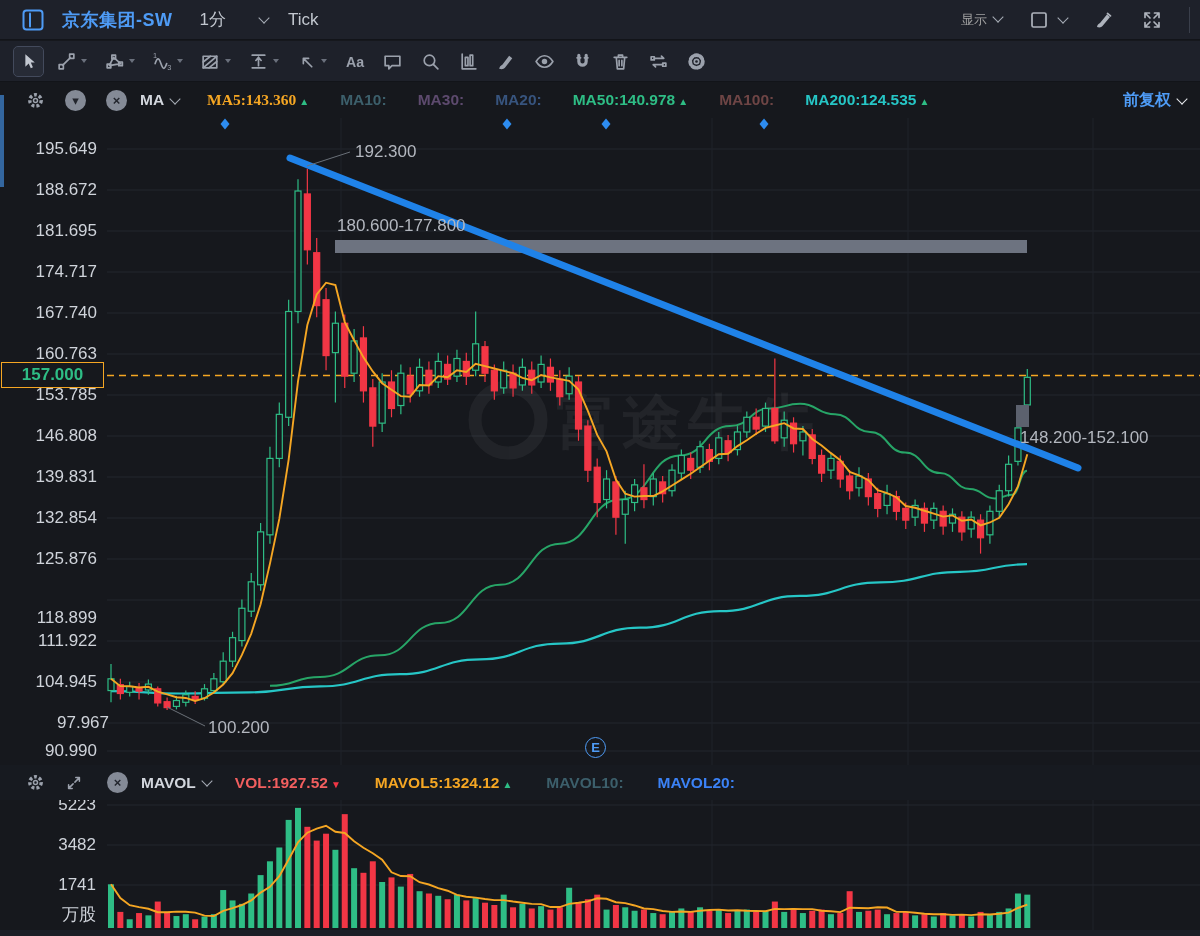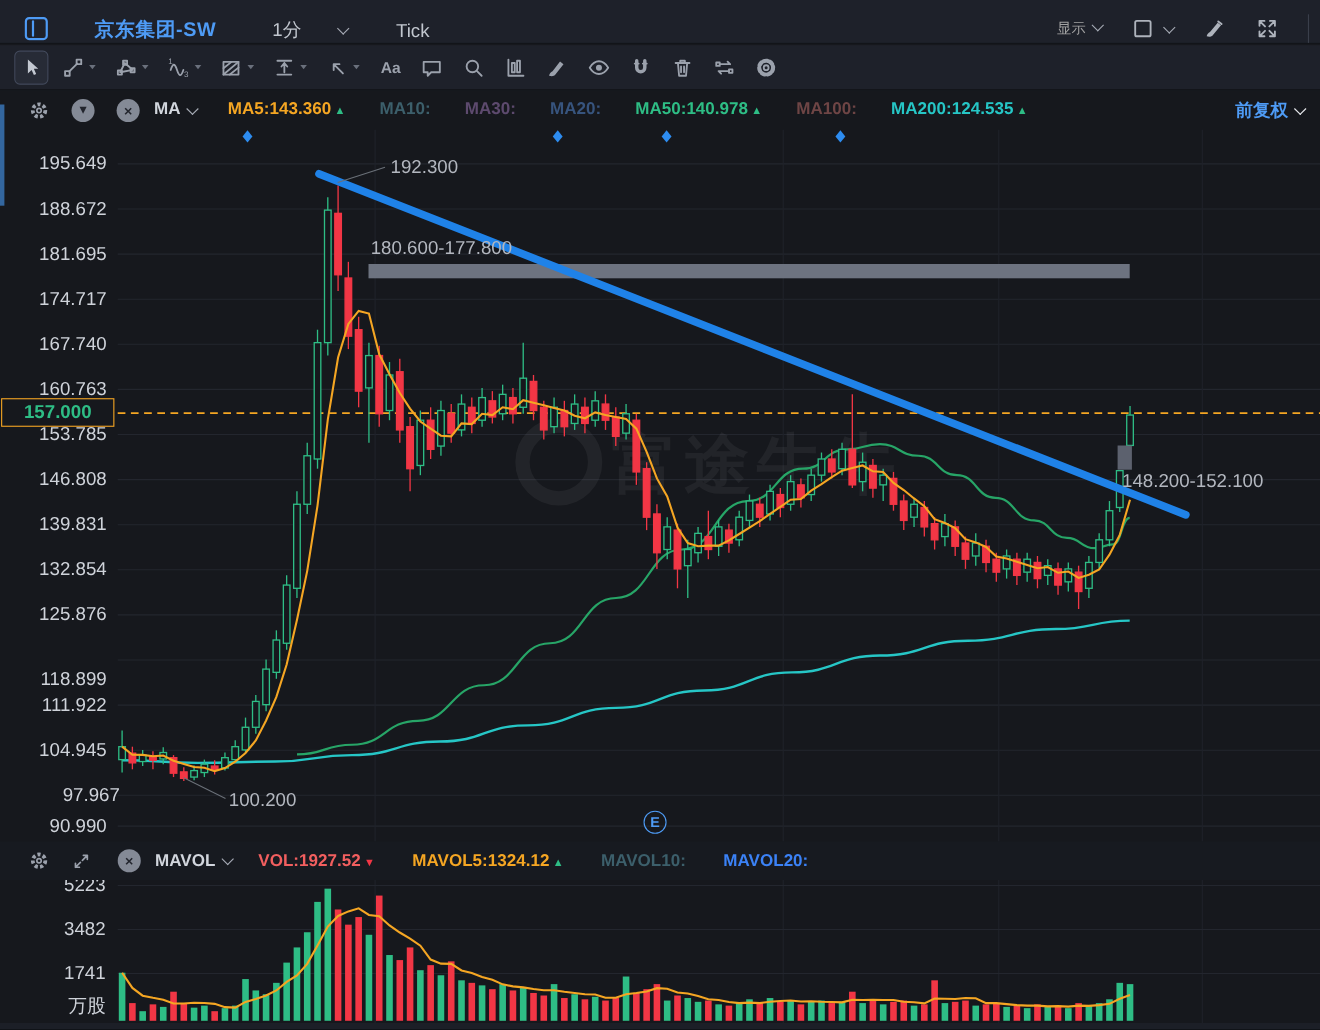--- a/index.html
+++ b/index.html
@@ -2,21 +2,21 @@
 <html><head>
 <meta charset="utf-8">
 <style>
   html,body{margin:0;padding:0;background:#0e1014;}
   .screen{position:relative;width:1200px;height:936px;background:#16181d;overflow:hidden;
     font-family:"Liberation Sans","DejaVu Sans",sans-serif;color:#c9ced6;-webkit-font-smoothing:antialiased;}
   #chart-svg{position:absolute;left:0;top:0;width:1200px;height:936px;z-index:1;pointer-events:none;}
 
   
   .topbar{position:absolute;left:0;top:0;width:1200px;height:40px;background:#1e212a;z-index:6;
-    display:flex;align-items:flex-end;border-bottom:1px solid #121419;box-sizing:border-box;gap:24px;}
+    display:flex;align-items:center;border-bottom:1px solid #121419;box-sizing:border-box;}
   .win-icon{margin-left:20px;display:flex;align-items:center;}
   .title{color:#4e9bf5;font-weight:bold;font-size:18px;margin-left:16px;letter-spacing:.5px;}
   .tabs{display:flex;align-items:center;margin-left:34px;gap:27px;font-size:17px;color:#c2c7cf;}
   .tab{cursor:pointer;padding:3px 8px;border-radius:4px;white-space:nowrap;}
   .tab.active{background:#3e4350;color:#fff;}
   .chev{display:inline-block;width:7px;height:7px;border-right:1.8px solid #a7acb6;border-bottom:1.8px solid #a7acb6;
     transform:rotate(45deg);margin:0 2px 3px 7px;}
   .topbar-right{margin-left:auto;display:flex;align-items:center;gap:22px;padding-right:10px;font-size:13px;color:#a3a3a3;}
   .icon-btn{display:flex;align-items:center;justify-content:center;width:26px;height:26px;}
   .icon-btn svg{stroke:#aeb3bc;stroke-width:1.7;fill:none;stroke-linecap:round;stroke-linejoin:round;}
@@ -568,21 +568,21 @@
       <svg width="19" height="19" viewBox="0 0 20 20">
           <circle cx="10" cy="10" r="6" fill="none" stroke="#9ba1ac" stroke-width="3.6" stroke-dasharray="3 2.2"></circle>
           <circle cx="10" cy="10" r="2.1" fill="none" stroke="#9ba1ac" stroke-width="1.6"></circle>
         </svg>
     </span>
     <span class="cbtn">▾</span>
     <span class="cbtn">×</span>
     <span class="sel-label"><span>MA</span></span>
     <span class="chev"></span>
     <div class="ind-items" id="ma-items">
-        <span style="color: rgb(245, 166, 35);">MA5:143.360<span class="tri-up">▲</span></span>
+        <span style="color: rgb(245, 166, 35); font-family: Liberation Serif, serif;">MA5:143.360<span class="tri-up">▲</span></span>
         <span style="color: rgb(60, 95, 107);">MA10:</span>
         <span style="color: rgb(93, 74, 110);">MA30:</span>
         <span style="color: rgb(55, 84, 126);">MA20:</span>
         <span style="color: rgb(46, 189, 133);">MA50:140.978<span class="tri-up">▲</span></span>
         <span style="color: rgb(110, 69, 69);">MA100:</span>
         <span style="color: rgb(38, 198, 198);">MA200:124.535<span class="tri-up">▲</span></span>
       </div>
     <span class="adjust">前复权</span>
     <span class="chev adjust-chev"></span>
   </div>

